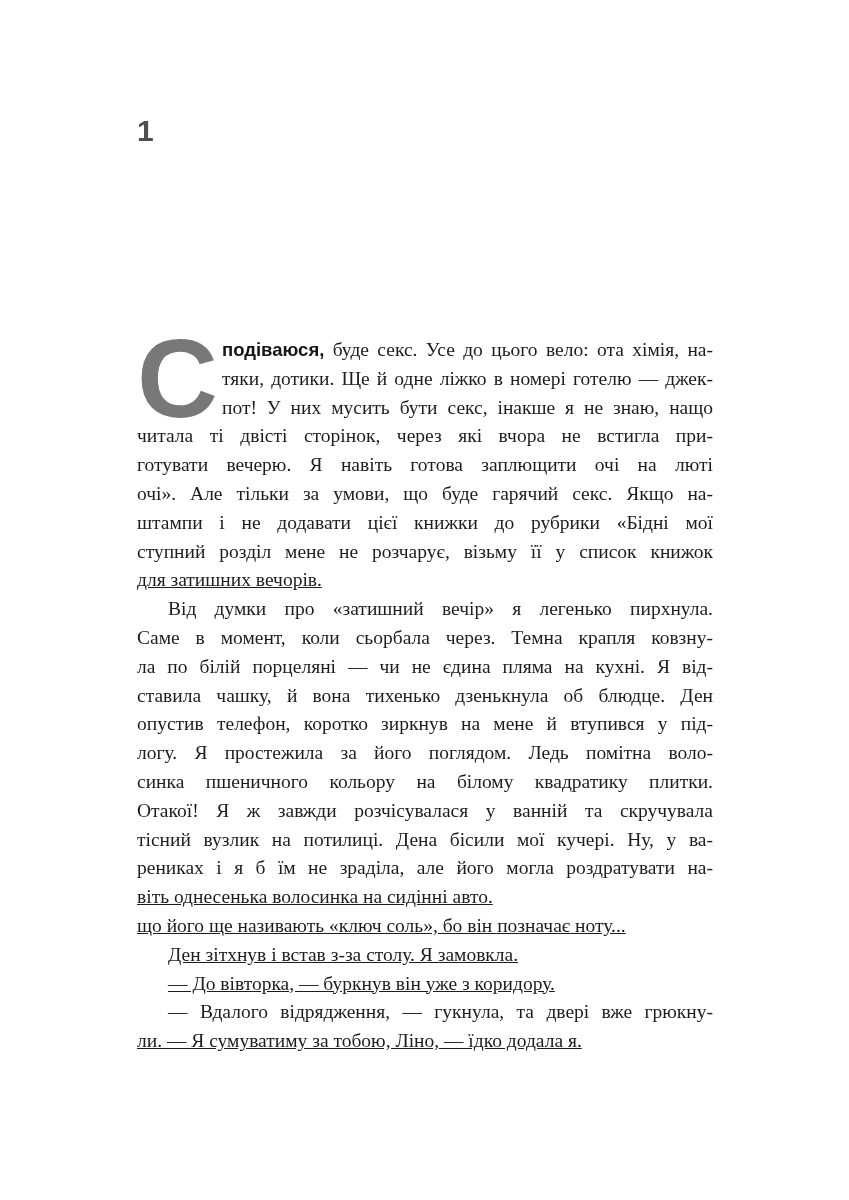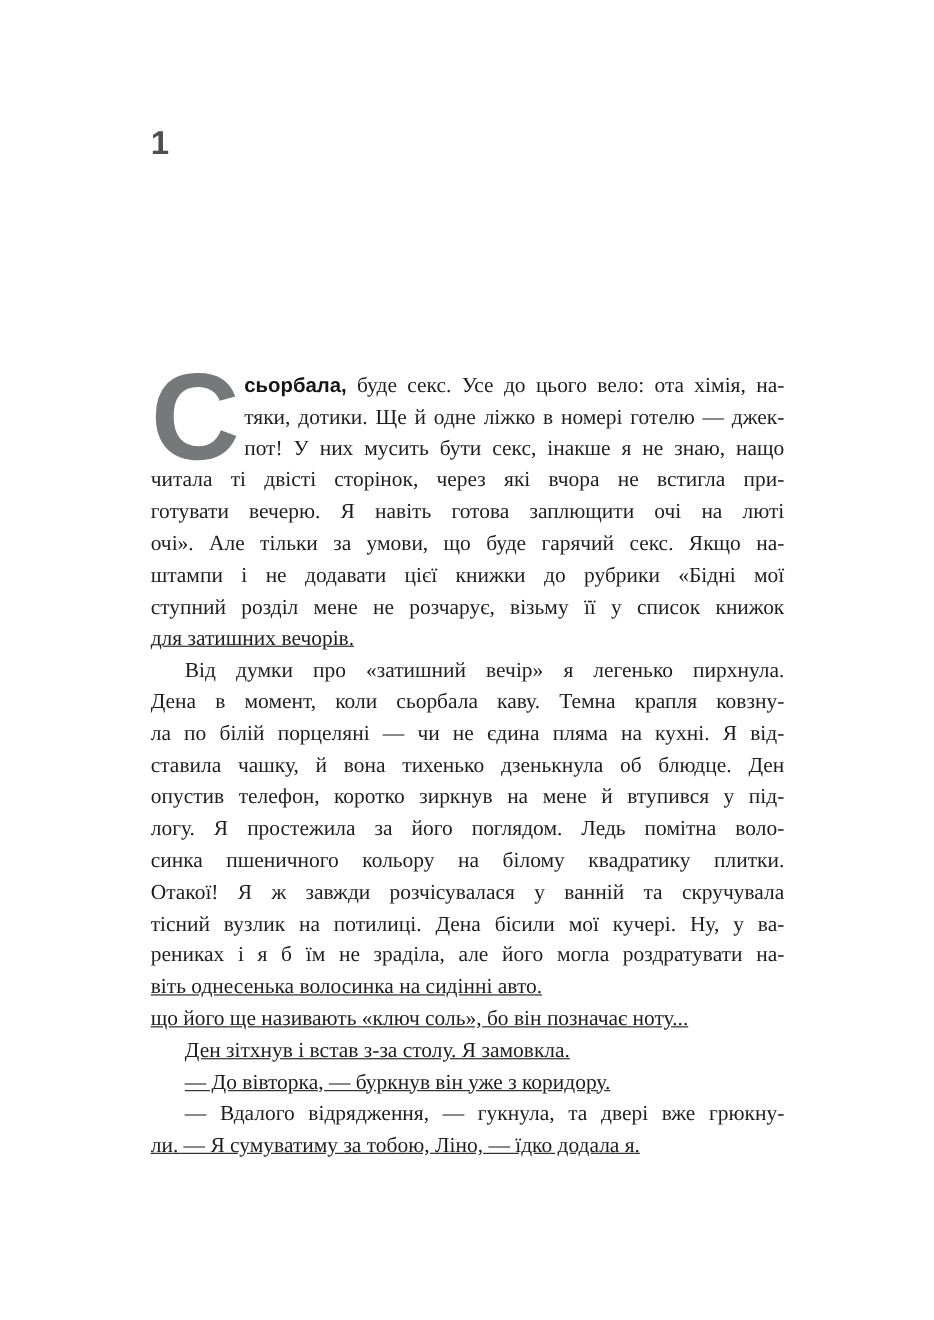--- a/index.html
+++ b/index.html
@@ -78,33 +78,33 @@
 <body>
 
 <div class="page">
   <header class="chapter-head">
     <span class="chapter-num">1</span>
   </header>
 
   <main class="body-text">
       <div class="paragraph has-dropcap">
         <span class="dropcap">С</span>
-        <div class="line first"><b class="lead-word">сьорбала,</b> буде секс. Усе до цього вело: ота хімія, на-</div>
+        <div class="line first"><b class="lead-word">подіваюся,</b> буде секс. Усе до цього вело: ота хімія, на-</div>
         <div class="line">тяки, дотики. Ще й одне ліжко в номері готелю — джек-</div>
         <div class="line">пот! У них мусить бути секс, інакше я не знаю, нащо</div>
         <div class="line">читала ті двісті сторінок, через які вчора не встигла при-</div>
         <div class="line">готувати вечерю. Я навіть готова заплющити очі на люті</div>
         <div class="line">очі». Але тільки за умови, що буде гарячий секс. Якщо на-</div>
         <div class="line">штампи і не додавати цієї книжки до рубрики «Бідні мої</div>
         <div class="line">ступний розділ мене не розчарує, візьму її у список книжок</div>
         <div class="line last">для затишних вечорів.</div>
       </div>
       <div class="paragraph indented">
         <div class="line first">Від думки про «затишний вечір» я легенько пирхнула.</div>
-        <div class="line">Дена в момент, коли сьорбала каву. Темна крапля ковзну-</div>
+        <div class="line">Саме в момент, коли сьорбала через. Темна крапля ковзну-</div>
         <div class="line">ла по білій порцеляні — чи не єдина пляма на кухні. Я від-</div>
         <div class="line">ставила чашку, й вона тихенько дзенькнула об блюдце. Ден</div>
         <div class="line">опустив телефон, коротко зиркнув на мене й втупився у під-</div>
         <div class="line">логу. Я простежила за його поглядом. Ледь помітна воло-</div>
         <div class="line">синка пшеничного кольору на білому квадратику плитки.</div>
         <div class="line">Отакої! Я ж завжди розчісувалася у ванній та скручувала</div>
         <div class="line">тісний вузлик на потилиці. Дена бісили мої кучері. Ну, у ва-</div>
         <div class="line">рениках і я б їм не зраділа, але його могла роздратувати на-</div>
         <div class="line last">віть однесенька волосинка на сидінні авто.</div>
       </div>

